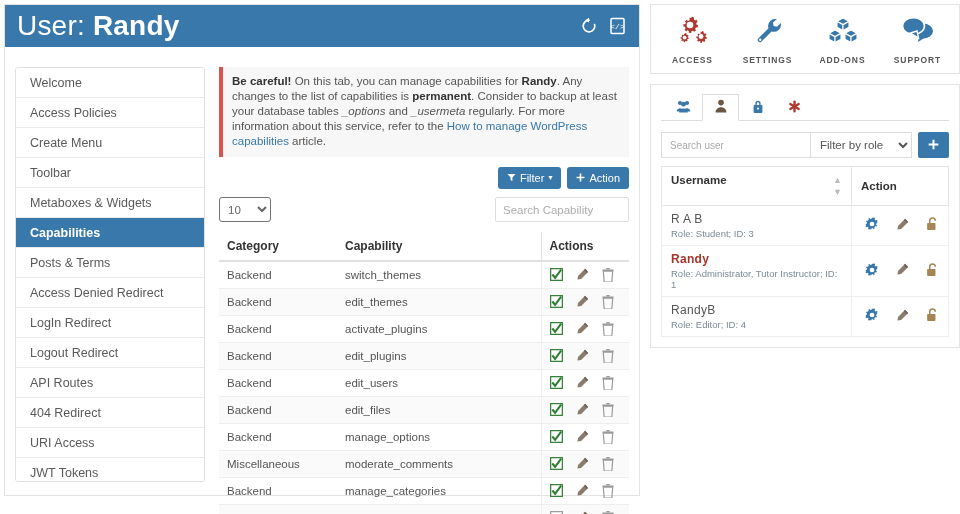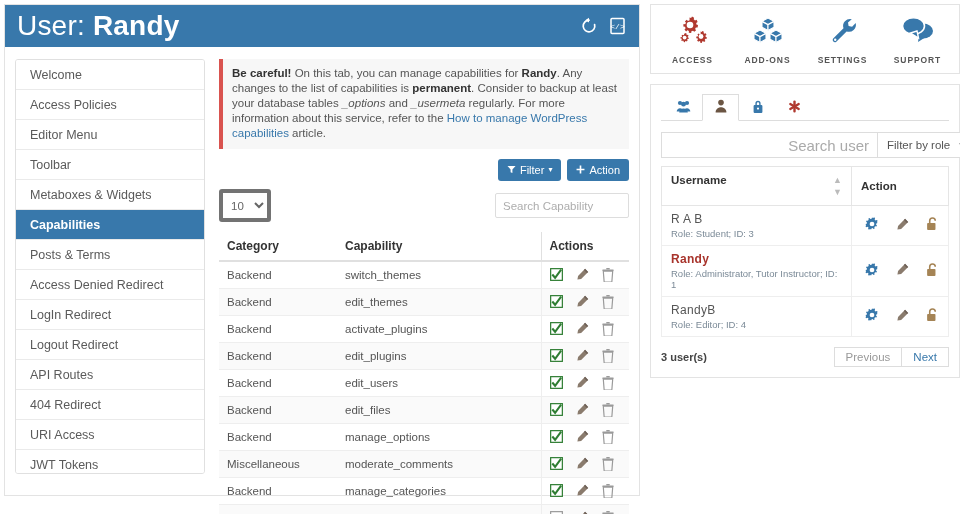--- a/index.html
+++ b/index.html
@@ -36,21 +36,21 @@
   .lp-title { font-size: 28px; font-weight: 400; letter-spacing: .2px; }
   .lp-title b { font-weight: bold; }
   .lp-header-actions { margin-left: auto; display: flex; align-items: center; gap: 8px; }
   .hdr-icon {
     width: 20px; height: 20px;
     display: inline-flex; align-items: center; justify-content: center;
     cursor: pointer;
   }
   .hdr-icon svg { display: block; }
 
-  .lp-body { display: flex; padding: 12px 10px 8px 10px; flex: 1 1 auto; min-height: 0; }
+  .lp-body { display: flex; padding: 12px 10px 8px 10px; flex: 1 1 auto; min-height: 0; margin-top: 8px; }
 
   
   .sidebar {
     width: 190px;
     flex: 0 0 190px;
     border: 1px solid #e0e0e0;
     border-radius: 3px;
     background: #fff;
     height: 415px;
     overflow: hidden;
@@ -98,22 +98,22 @@
     display: inline-flex;
     align-items: flex-start;
     gap: 4px;
     font-family: "Liberation Sans", sans-serif;
     line-height: 14px;
   }
   .caret { font-size: 8px; }
 
   .table-tools { display: flex; align-items: center; justify-content: space-between; margin-bottom: 10px; }
   select.len-select {
-    width: 52px; height: 33px;
-    border: 4px solid #737373; border-radius: 3px;
+    width: 52px; height: 25px;
+    border: 1px solid #737373; border-radius: 3px;
     font-size: 11.5px; color: #666;
     padding: 0 4px;
     background: #fff;
     font-family: "Liberation Sans", sans-serif;
   }
   input.search-cap {
     width: 134px; height: 25px;
     border: 1px solid #ddd; border-radius: 2px;
     font-size: 11.5px; color: #555;
     padding: 4px 7px;
@@ -178,23 +178,22 @@
     border-bottom: none;
     position: relative; top: 1px;
     background: transparent;
   }
   .utab.active { border-color: #ddd; background: #fff; border-bottom: 1px solid #fff; }
 
   .ufilter { display: flex; margin-top: 11px; }
   .ufilter input {
     flex: 1 1 auto; height: 26px;
     border: 1px solid #ddd; border-right: none;
-    padding: 0 8px; font-size: 15px; color: #555;
+    padding: 0 8px; font-size: 10px; color: #555;
     font-family: "Liberation Sans", sans-serif;
-    text-align: right;
   }
   .ufilter input::placeholder { color: #aaa; }
   .ufilter select {
     width: 104px; height: 26px;
     border: 1px solid #ddd;
     font-size: 11.5px; color: #555;
     padding: 0 5px; background: #fff;
     font-family: "Liberation Sans", sans-serif;
   }
   .ufilter .add-btn {
@@ -254,21 +253,21 @@
     <div class="lp-body">
 
       <div class="sidebar">
         <div class="side-item">
             <span>Welcome</span>
           </div>
         <div class="side-item">
             <span>Access Policies</span>
           </div>
         <div class="side-item">
-            <span>Editor Menu</span>
+            <span>Create Menu</span>
           </div>
         <div class="side-item">
             <span>Toolbar</span>
           </div>
         <div class="side-item">
             <span>Metaboxes &amp; Widgets</span>
           </div>
         <div class="side-item active">
             <span>Capabilities</span>
           </div>
@@ -569,46 +568,46 @@
               <circle cx="24" cy="21.5" r="2.4" fill="#fff"></circle>
               <path d="M7 18.5l.9.3.5-.8 1.2.6-.2.9.7.6.9-.3.6 1.2-.8.5.1.9.9.3-.2 1.4-1-.1-.5.9.6.7-1 .9-.7-.6-.9.3-.1 1-1.4-.1.1-1-.9-.5-.7.6-.9-1 .6-.7-.3-.9-1-.1.1-1.4 1 .1.5-.9-.6-.7 1-.9.7.6.9-.3z"></path>
               <circle cx="7.6" cy="22.6" r="1.9" fill="#fff"></circle>
             </g>
           </svg>
         </span>
         <span class="nav-label">ACCESS</span>
       </div>
       <div class="nav-item">
         <span>
+          <svg width="32" height="30" viewBox="0 0 32 30">
+            <g fill="#3878ab">
+              <path d="M24.8 4.2a7 7 0 0 0-8.3 9.1L6.2 23.6a2.2 2.2 0 0 0 3.1 3.1L19.6 16.4a7 7 0 0 0 9.1-8.3l-3.6 3.6-3.5-.6-.6-3.5z"></path>
+              <circle cx="8.2" cy="24.8" r="1.2" fill="#fff"></circle>
+            </g>
+          </svg>
+        </span>
+        <span class="nav-label">SETTINGS</span>
+      </div>
+      <div class="nav-item">
+        <span>
           <svg width="34" height="30" viewBox="0 0 34 30">
             <g fill="#3878ab" stroke="#fff" stroke-width="1.1">
               <path d="M17 3l6 3.2-6 3.2-6-3.2z"></path>
                 <path d="M11 6.6l6 3.2v5.6l-6-3.2z"></path>
                 <path d="M23 6.6l-6 3.2v5.6l6-3.2z"></path>
               <path d="M9 15l6 3.2-6 3.2-6-3.2z"></path>
                 <path d="M3 18.6l6 3.2v5.6l-6-3.2z"></path>
                 <path d="M15 18.6l-6 3.2v5.6l6-3.2z"></path>
               <path d="M25 15l6 3.2-6 3.2-6-3.2z"></path>
                 <path d="M19 18.6l6 3.2v5.6l-6-3.2z"></path>
                 <path d="M31 18.6l-6 3.2v5.6l6-3.2z"></path>
             </g>
           </svg>
         </span>
         <span class="nav-label">ADD-ONS</span>
-      </div>
-      <div class="nav-item">
-        <span>
-          <svg width="32" height="30" viewBox="0 0 32 30">
-            <g fill="#3878ab">
-              <path d="M24.8 4.2a7 7 0 0 0-8.3 9.1L6.2 23.6a2.2 2.2 0 0 0 3.1 3.1L19.6 16.4a7 7 0 0 0 9.1-8.3l-3.6 3.6-3.5-.6-.6-3.5z"></path>
-              <circle cx="8.2" cy="24.8" r="1.2" fill="#fff"></circle>
-            </g>
-          </svg>
-        </span>
-        <span class="nav-label">SETTINGS</span>
       </div>
       <div class="nav-item">
         <span>
           <svg width="33" height="30" viewBox="0 0 33 30">
             <g fill="#3878ab">
               <ellipse cx="22" cy="16" rx="10" ry="7.5"></ellipse>
                 <path d="M18 21l-1 6 7-4.5z"></path>
               <ellipse cx="12.5" cy="11" rx="11" ry="8.2" stroke="#fff" stroke-width="1.6"></ellipse>
               <path d="M16 16l1.5 7-8-5z" stroke="#fff" stroke-width="1.4"></path>
             </g>
@@ -762,23 +761,16 @@
                   <span><svg width="13" height="14" viewBox="0 0 14 15">
                       <path d="M4 6.5V4.1a3 3 0 0 1 6 0" fill="none" stroke="#a58455" stroke-width="1.7"></path>
                       <rect x="1.2" y="6.3" width="9" height="7.7" rx="1" fill="#a58455"></rect>
                     </svg></span>
                 </span>
               </td>
             </tr>
           </tbody>
       </table>
 
-      <div class="users-footer">
-        <span class="ucount">3 user(s)</span>
-        <div class="pager">
-          <span>Previous</span>
-          <span>Next</span>
-        </div>
-      </div>
 
     </div>
   </div>
 </div>
 
 </body></html>

